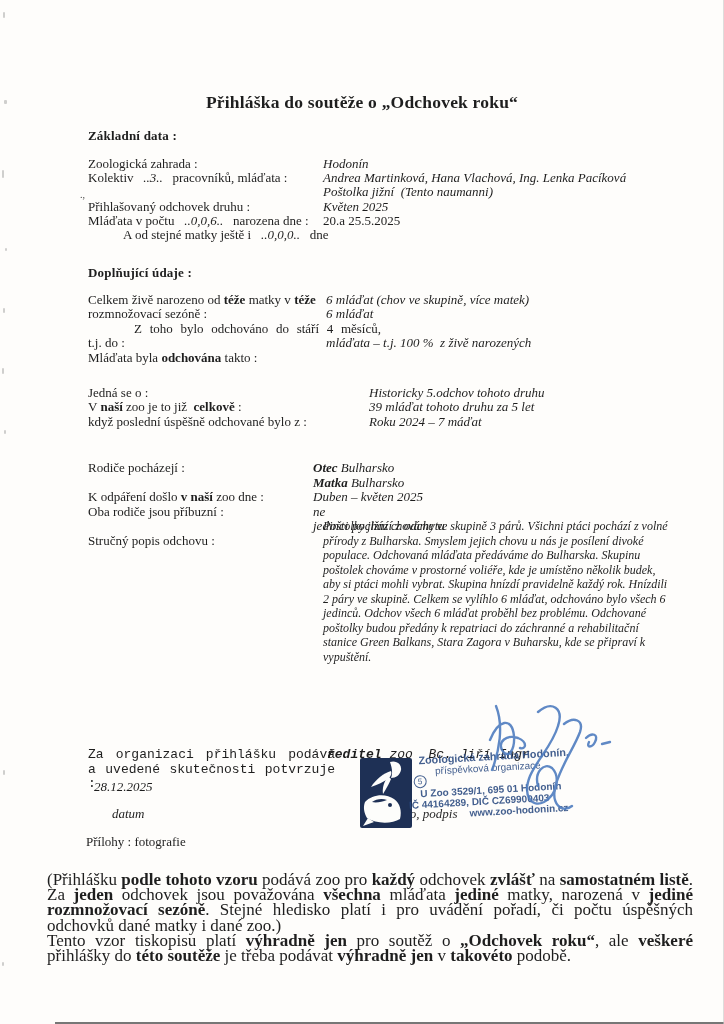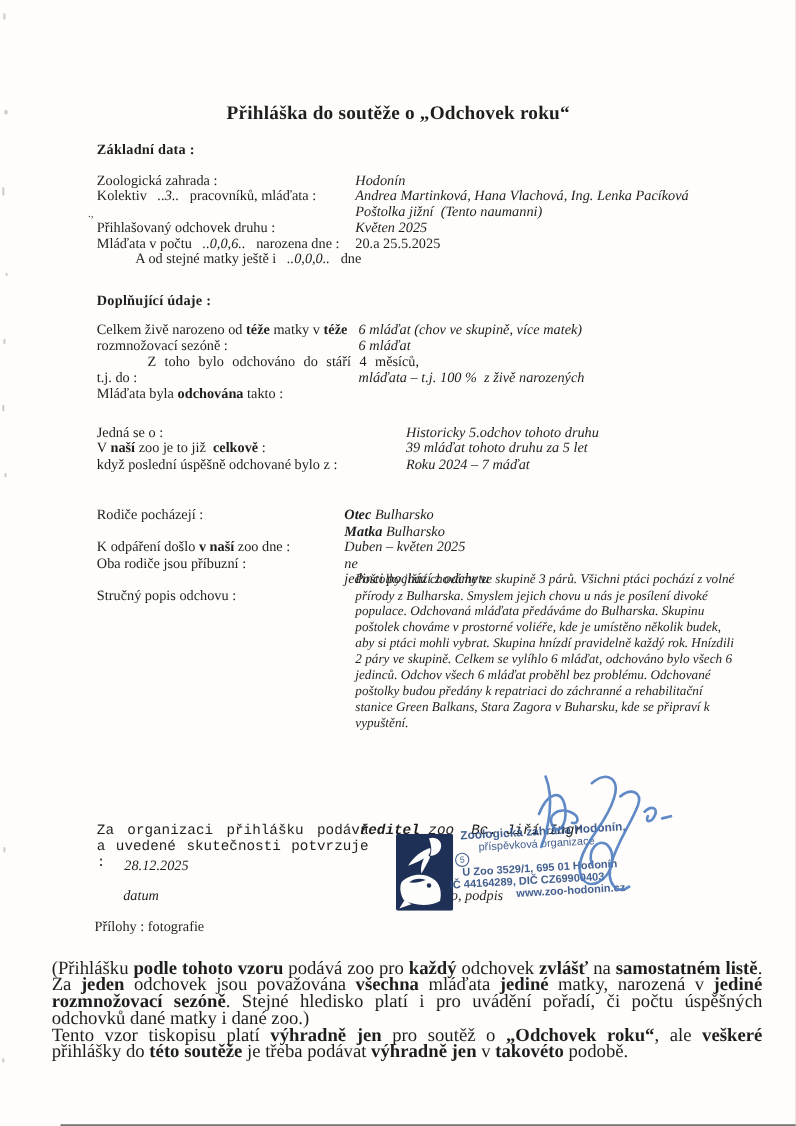--- a/index.html
+++ b/index.html
@@ -30,21 +30,21 @@
   .ind1{padding-left:35px;}
   .ind2{padding-left:134px;}
   .justlbl{display:inline-block; width:247px; text-align:justify; text-align-last:justify; white-space:normal;margin-left:46px;}
   .desc{
     position:absolute; left:323px; top:519px; width:352px;
     font-size:12px; line-height:14.5px; font-style:italic;
   }
   .signoff{position:absolute; left:88px; top:748px; font-size:13px; line-height:14.6px;font-family:Liberation Mono, monospace;}
   .signoff .statement{display:block; width:247px; text-align:justify; text-align-last:justify;}
   .signoff .signer{position:absolute; left:239px; top:0; font-style:italic; white-space:pre;}
-  .date-line{position:absolute; left:113px; top:779px; font-size:13px; font-style:italic;font-family:Liberation Serif, serif;}
+  .date-line{position:absolute; left:94px; top:779px; font-size:13px; font-style:italic;font-family:Liberation Serif, serif;}
   .datum-line{position:absolute; left:112px; top:806px; font-size:13px; font-style:italic;}
   .attach-line{position:absolute; left:86px; top:834px; font-size:13px;}
   .form-hint{position:absolute; left:404px; top:806px; font-size:13px; font-style:italic; color:#2a2a2a;}
   .stamp-logo{position:absolute; left:360px; top:758px; width:52px; height:70px;}
   .stamp-text{
     position:absolute; left:404px; top:752px; width:210px; height:75px;
     transform:rotate(-3.2deg); transform-origin:0 0;
     font-family:"Liberation Sans", sans-serif;
     color:#2a4a80; opacity:.88;
   }

